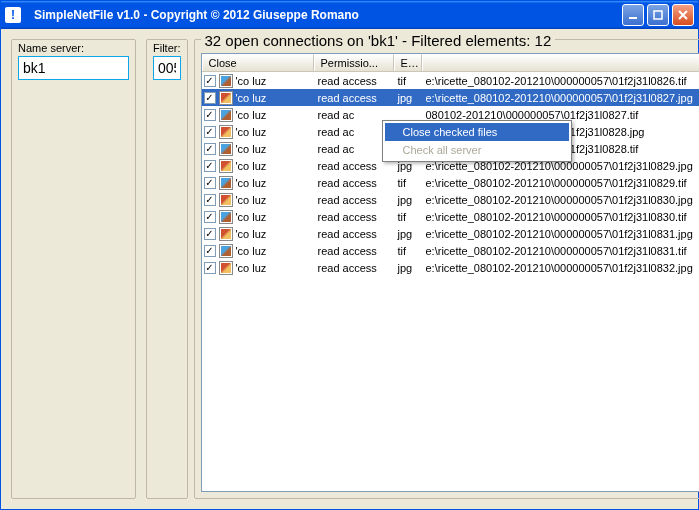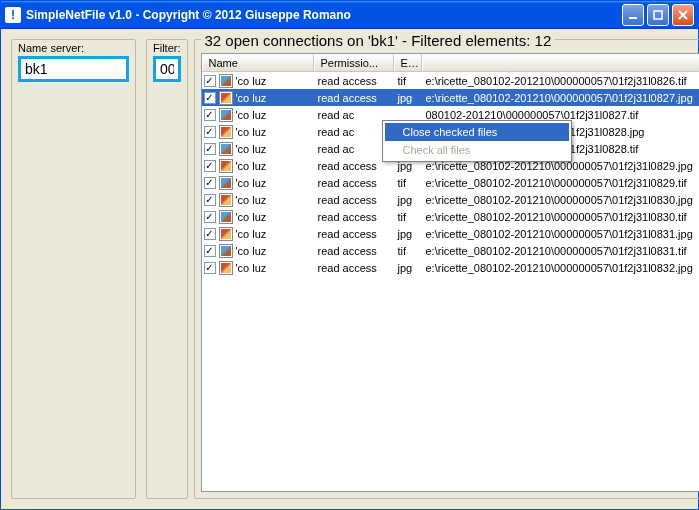--- a/index.html
+++ b/index.html
@@ -31,21 +31,21 @@
 }
 .titlebar .icon {
   width: 16px; height: 16px;
   background: #fff;
   margin-right: 5px;
   display: flex; align-items: center; justify-content: center;
   color: #0054e3;
   font-weight: bold;
   border-radius: 2px;
 }
-.titlebar .title { flex: 1; }
+.titlebar .title { flex: 1; margin-left: 8px; }
 .winbtns { display: flex; gap: 3px; }
 .winbtn {
   width: 22px; height: 22px;
   border-radius: 3px;
   display: flex; align-items: center; justify-content: center;
   border: 1px solid #fff;
 }
 .winbtn.min, .winbtn.max { background: linear-gradient(#7ba4e3,#3c6fd0); }
 .winbtn.close { background: linear-gradient(#f5a086,#d64d1f); }
 .winbtn svg { width: 12px; height: 12px; }
@@ -64,21 +64,21 @@
   padding: 2px 6px 6px 6px;
   background: #ece9d8;
 }
 .fieldbox.ns { width: 125px; }
 .fieldbox.ft { flex: 1; }
 .fieldbox label { font-size: 11px; display: block; margin-bottom: 2px; color: #000; }
 .fieldbox input {
   width: 100%;
   height: 24px;
   font-size: 14px;
-  border: 3px solid #0ea5e9;
+  border: 1px solid #0ea5e9;
   padding: 10px 4px;
   background: #fff;
 }
 
 .group {
   flex: 1;
   border: 1px solid #bfb8a6;
   border-radius: 2px;
   padding: 0 6px 6px 6px;
   display: flex; flex-direction: column;
@@ -248,21 +248,21 @@
       <div class="fieldbox ft">
         <label>Filter:</label>
         <input type="text" value="005" style="">
       </div>
     </div>
 
     <div class="group">
       <span class="legend">32 open connections on 'bk1' - Filtered elements: 12</span>
       <div class="listview">
         <div class="lvhead">
-          <div class="col c-user">Name</div>
+          <div class="col c-user">Close</div>
           <div class="col c-perm">Permissio...</div>
           <div class="col c-ext">E...</div>
           <div class="col c-pad"></div>
         </div>
         <div class="rows" id="rows">
             <div class="row">
               <div class="cell user">
                 <span class="chk">✓</span>
                 <span class="ficon tif"></span>
                 <span>'co  luz</span>
@@ -378,21 +378,21 @@
                 <span>'co  luz</span>
               </div>
               <div class="cell perm">read access</div>
               <div class="cell ext">jpg</div>
               <div class="cell file">e:\ricette_080102-201210\000000057\01f2j31l0832.jpg</div>
             </div>
           </div>
 
         <div class="ctxmenu">
           <div class="mitem sel">Close checked files</div>
-          <div class="mitem disabled">Check all files</div>
+          <div class="mitem disabled">Check all server</div>
         </div>
 
         <div class="scrollbar">
           <div class="sbtn">▲</div>
           <div class="track"></div>
           <div class="sbtn">▼</div>
         </div>
       </div>
     </div>
   </div>

